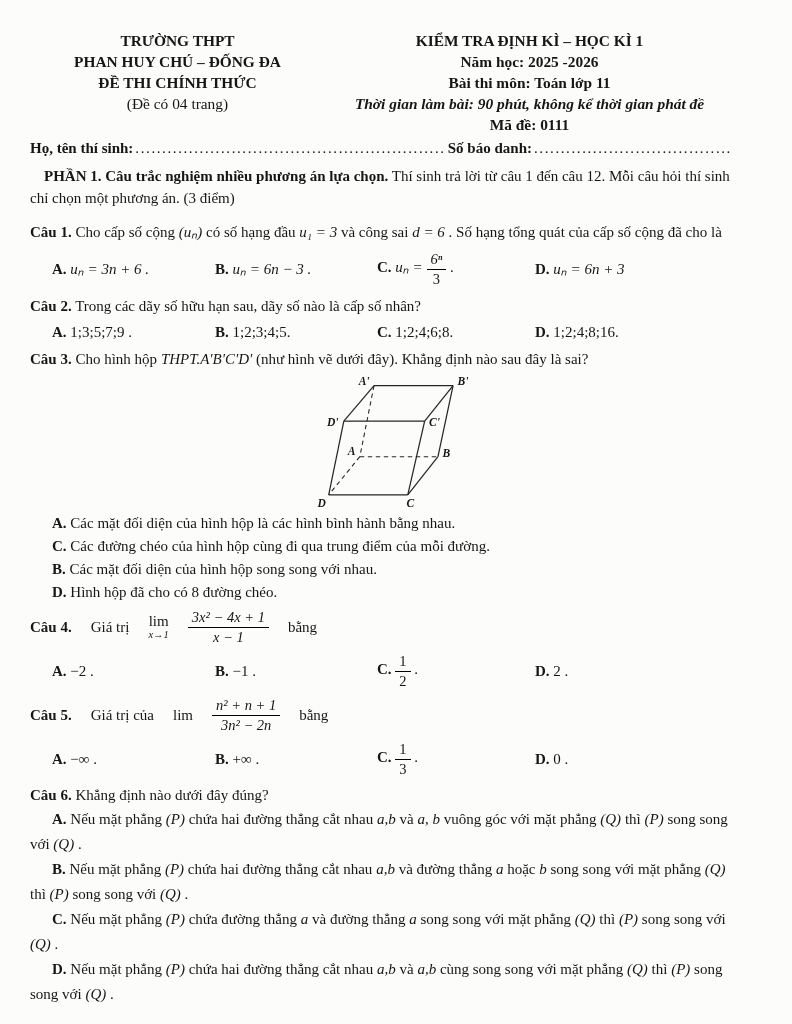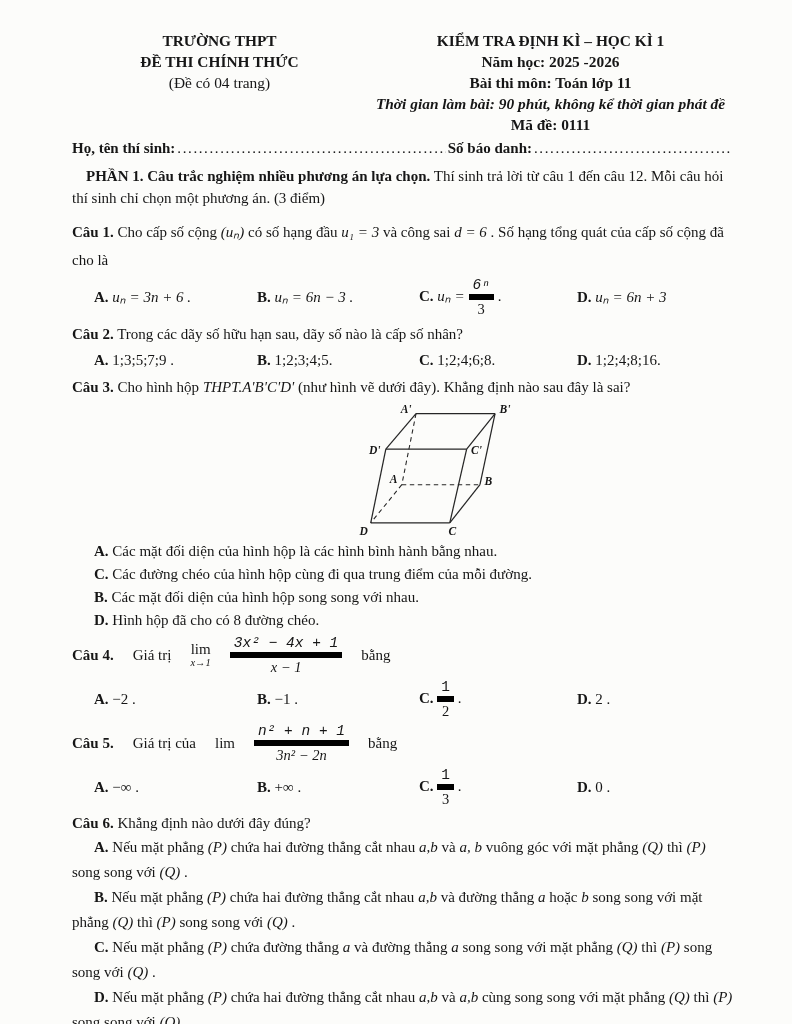--- a/index.html
+++ b/index.html
@@ -3,21 +3,21 @@
 <meta charset="utf-8">
 <style>
   html,body{margin:0;padding:0;}
   body{
     width:792px;height:1024px;overflow:hidden;
     background:#fcfcfa;color:#161616;
     font-family:"Liberation Serif", serif;
     font-size:15px;
     -webkit-font-smoothing:antialiased;
   }
-  .page{box-sizing:border-box;width:792px;height:860px;padding:30px 58px 0 72px;border-radius:26px;}
+  .page{box-sizing:border-box;width:792px;height:860px;padding:30px 58px 0 30px;border-radius:26px;}
   .b{font-weight:bold;}
   .i{font-style:italic;}
   .mth{font-style:italic;}
   
   .hdr{display:flex;}
   .hdr-left{width:295px;text-align:center;}
   .hdr-right{flex:1;text-align:center;}
   .hl{line-height:21px;font-size:15.4px;}
   
   .nameline{display:flex;align-items:baseline;margin-top:5px;font-size:15px;}
@@ -29,39 +29,40 @@
   
   .q{margin:8px 0 0;line-height:26px;}
   .q.first{margin-top:9px;line-height:28px;}
   .optrow{display:grid;grid-template-columns:163px 162px 158px 1fr;padding-left:22px;margin-top:2px;line-height:22px;}
   .optrow.tall{align-items:center;min-height:42px;}
   .qopt{margin:0;line-height:23px;text-indent:22px;}
   .q6opt{line-height:25px;margin:0;}
   .qline{display:flex;align-items:center;gap:19px;margin:2px 0 0;min-height:42px;}
   
   .frac{display:inline-flex;flex-direction:column;align-items:center;vertical-align:middle;line-height:1.12;font-size:14.5px;}
-  .frac .num{border-bottom:6px solid #000000;padding:0 4px 1px;font-family:Liberation Mono, monospace;}
+  .frac .num{border-bottom:1px solid #000000;padding:0 4px 1px;}
   .frac .den{padding-top:1px;}
   .lim{display:inline-flex;flex-direction:column;align-items:center;line-height:1;}
   .lim .sub{font-size:10.5px;margin-top:1px;}
   
   .fig{margin:3px 0 2px 272px;width:192px;}
   .fig svg{display:block;}
   .fig text{font-family:"Liberation Serif",serif;font-style:italic;font-weight:bold;font-size:13px;fill:#161616;}
   .fig line{stroke:#262626;stroke-width:1.4;}
   .fig line.dash{stroke-dasharray:5 4;stroke-width:1.2;}
 </style>
 </head>
 <body>
 
 <div class="page">
 
   <div class="hdr">
     <div class="hdr-left">
       <div class="hl b">TRƯỜNG THPT</div>
+      <div class="hl b">PHAN HUY CHÚ – ĐỐNG ĐA</div>
       <div class="hl b">ĐỀ THI CHÍNH THỨC</div>
       <div class="hl">(Đề có 04 trang)</div>
     </div>
     <div class="hdr-right">
       <div class="hl b">KIỂM TRA ĐỊNH KÌ – HỌC KÌ 1</div>
       <div class="hl b">Năm học: 2025 -2026</div>
       <div class="hl b">Bài thi môn: Toán lớp 11</div>
       <div class="hl b i">Thời gian làm bài: 90 phút, không kể thời gian phát đề</div>
       <div class="hl b">Mã đề: 0111</div>
     </div>

